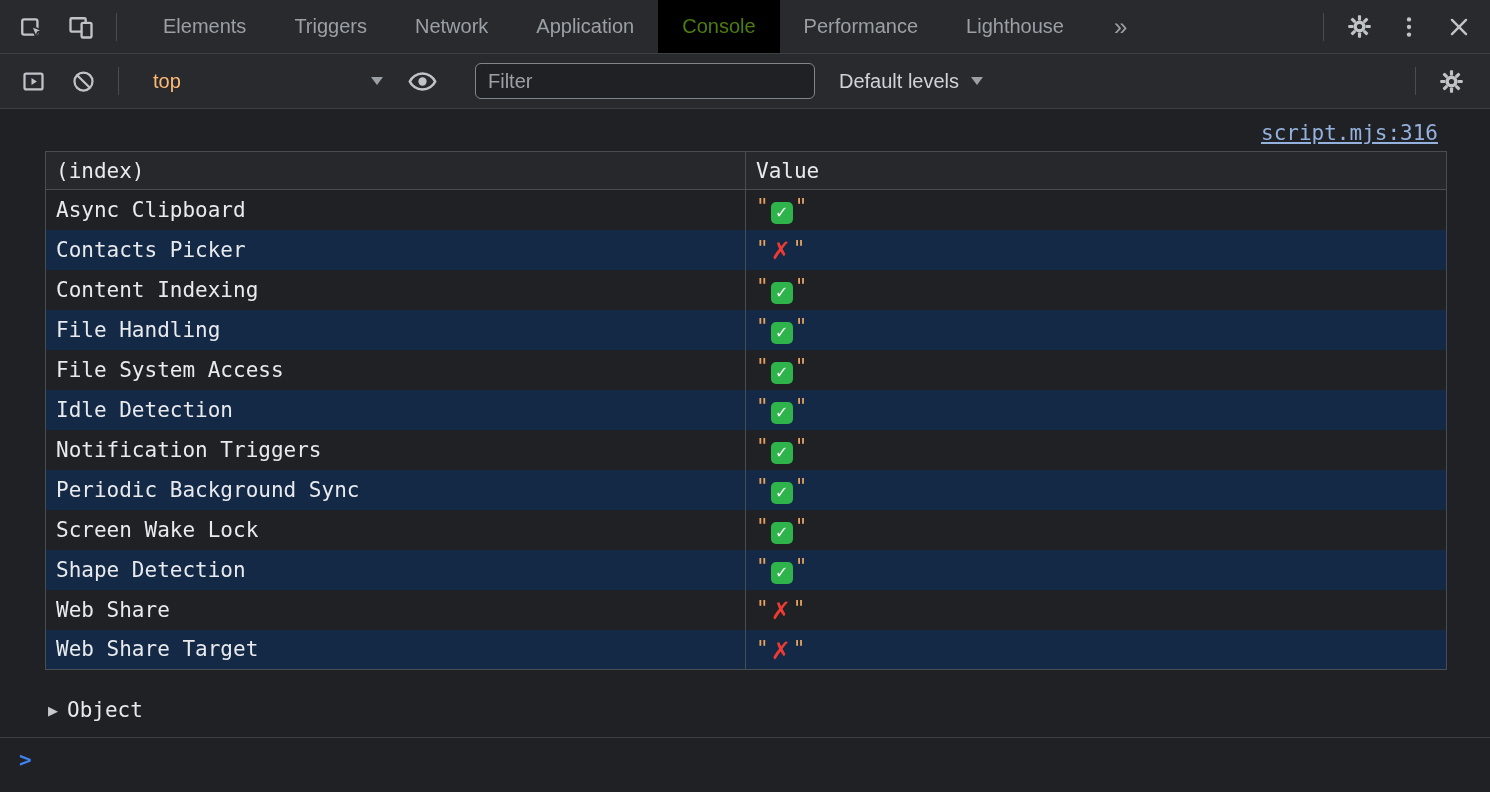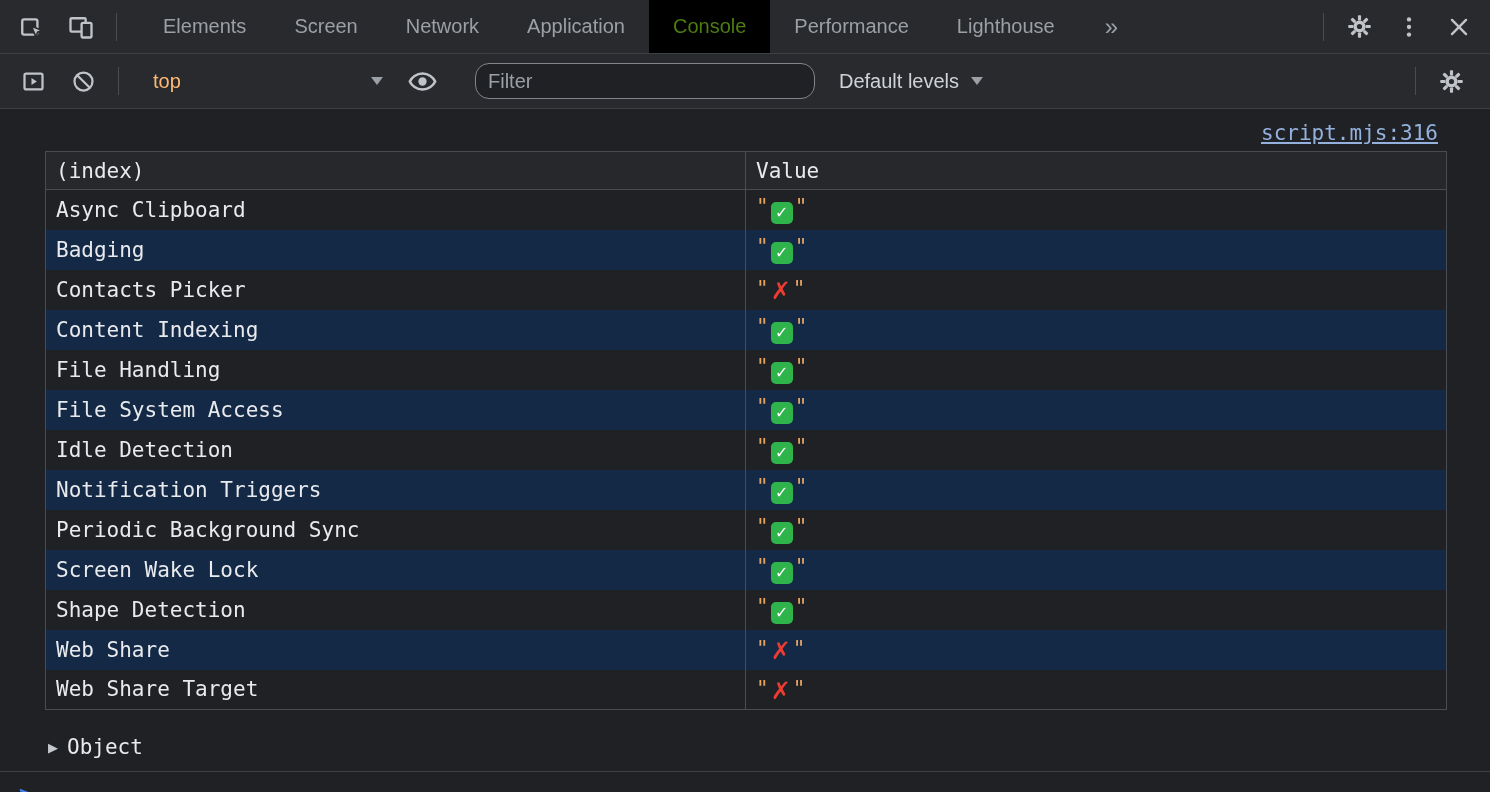--- a/index.html
+++ b/index.html
@@ -40,21 +40,21 @@
     justify-content: space-between; padding: 0 14px; cursor: pointer;
     color: #fdba74; font-size: 20px; height: 100%; gap: 34px;
   }
   .dd-arrow {
     width: 0; height: 0;
     border-left: 6px solid transparent; border-right: 6px solid transparent;
     border-top: 8px solid #9aa0a6;
   }
   .filter-input {
     width: 340px; height: 36px; margin-left: 28px;
-    background: #202124; border: 1px solid #80868b; border-radius: 14px;
+    background: #202124; border: 1px solid #80868b; border-radius: 6px;
     color: #e8eaed; font-size: 20px; padding: 0 12px;
     font-family: "Liberation Sans", sans-serif; outline: none;
   }
   .filter-input::placeholder { color: #9aa0a6; }
   .levels-dropdown {
     margin-left: 16px; display: flex; align-items: center; gap: 12px;
     color: #cfd3d8; font-size: 20px; cursor: pointer; padding: 0 8px; height: 100%;
   }
 
   
@@ -119,21 +119,21 @@
   <div class="icon-btn">
     <svg width="28" height="28" viewBox="0 0 24 24">
       <rect x="3" y="4.5" width="13" height="11.5" rx="1" fill="none" stroke="#c0c4c9" stroke-width="2"></rect>
       <rect x="12.5" y="8.5" width="8.5" height="12.5" rx="1.2" fill="#292a2d" stroke="#c0c4c9" stroke-width="2"></rect>
     </svg>
   </div>
   <div class="vsep"></div>
 
   <div class="tabs">
     <div class="tab">Elements</div>
-    <div class="tab">Screen</div>
+    <div class="tab">Triggers</div>
     <div class="tab">Network</div>
     <div class="tab">Application</div>
     <div class="tab active">Console</div>
     <div class="tab">Performance</div>
     <div class="tab">Lighthouse</div>
   </div>
   <div class="more-tabs">»</div>
 
   <div class="right-group">
     <div class="vsep"></div>
@@ -243,24 +243,20 @@
         <th>(index)</th>
         <th>Value</th>
       </tr>
     </thead>
     <tbody>
         <tr>
           <td>Async Clipboard</td>
           <td><span class="q">"</span><span class="chk">✓</span><span class="q">"</span></td>
         </tr>
         <tr>
-          <td>Badging</td>
-          <td><span class="q">"</span><span class="chk">✓</span><span class="q">"</span></td>
-        </tr>
-        <tr>
           <td>Contacts Picker</td>
           <td><span class="q">"</span><span class="crs">✗</span><span class="q">"</span></td>
         </tr>
         <tr>
           <td>Content Indexing</td>
           <td><span class="q">"</span><span class="chk">✓</span><span class="q">"</span></td>
         </tr>
         <tr>
           <td>File Handling</td>
           <td><span class="q">"</span><span class="chk">✓</span><span class="q">"</span></td>

